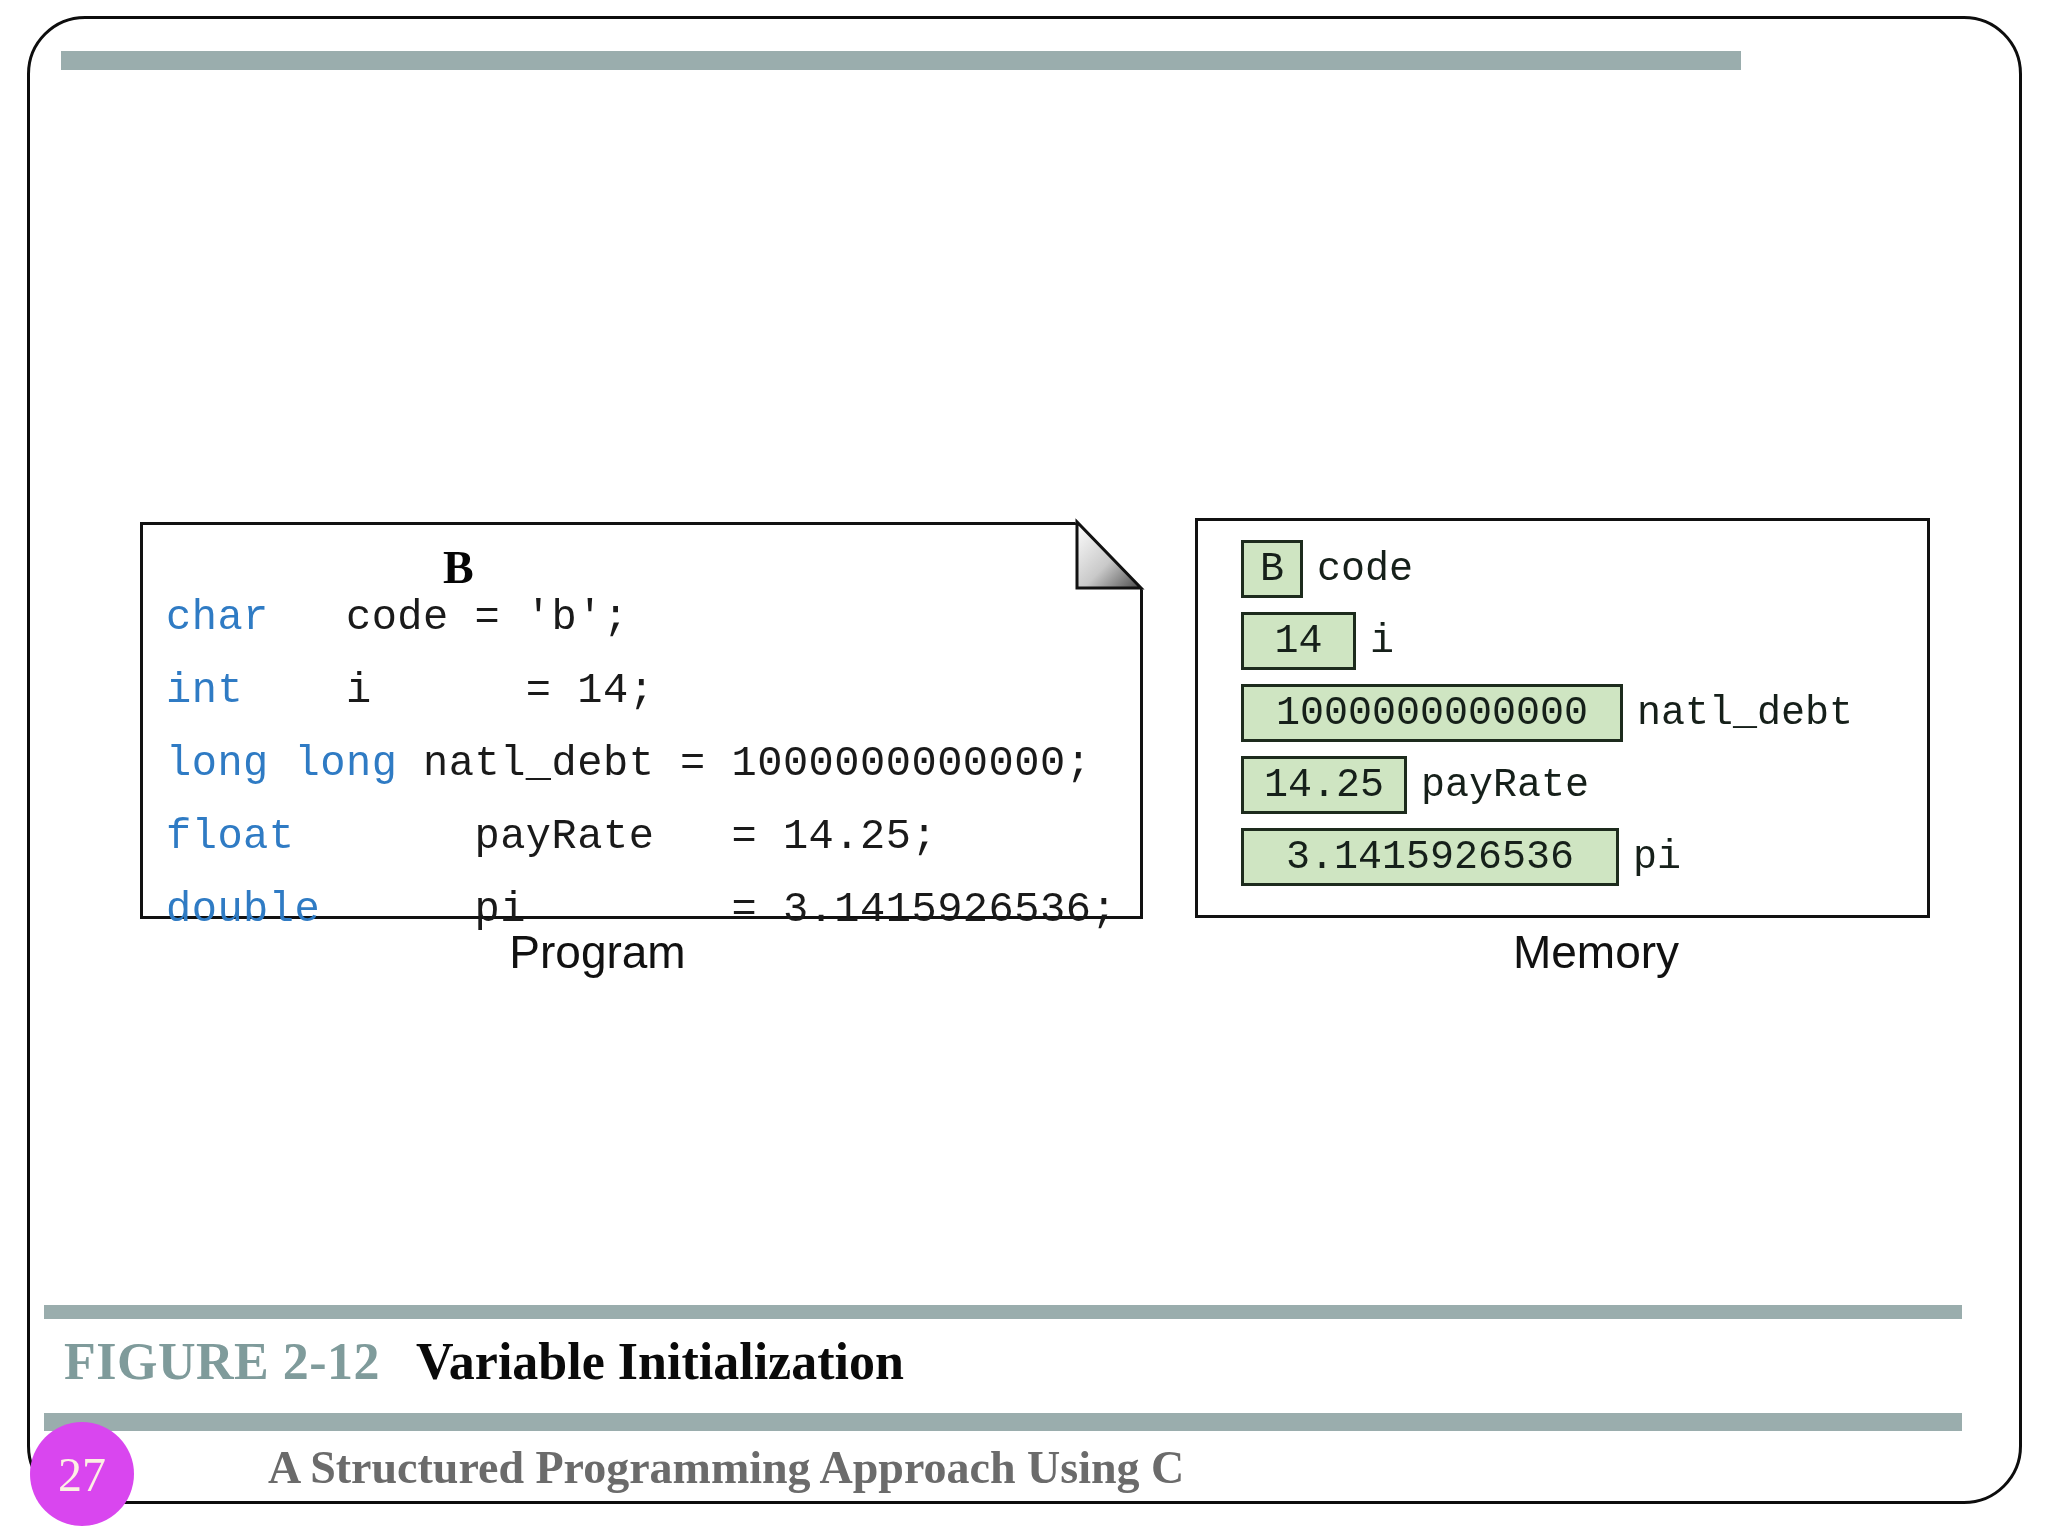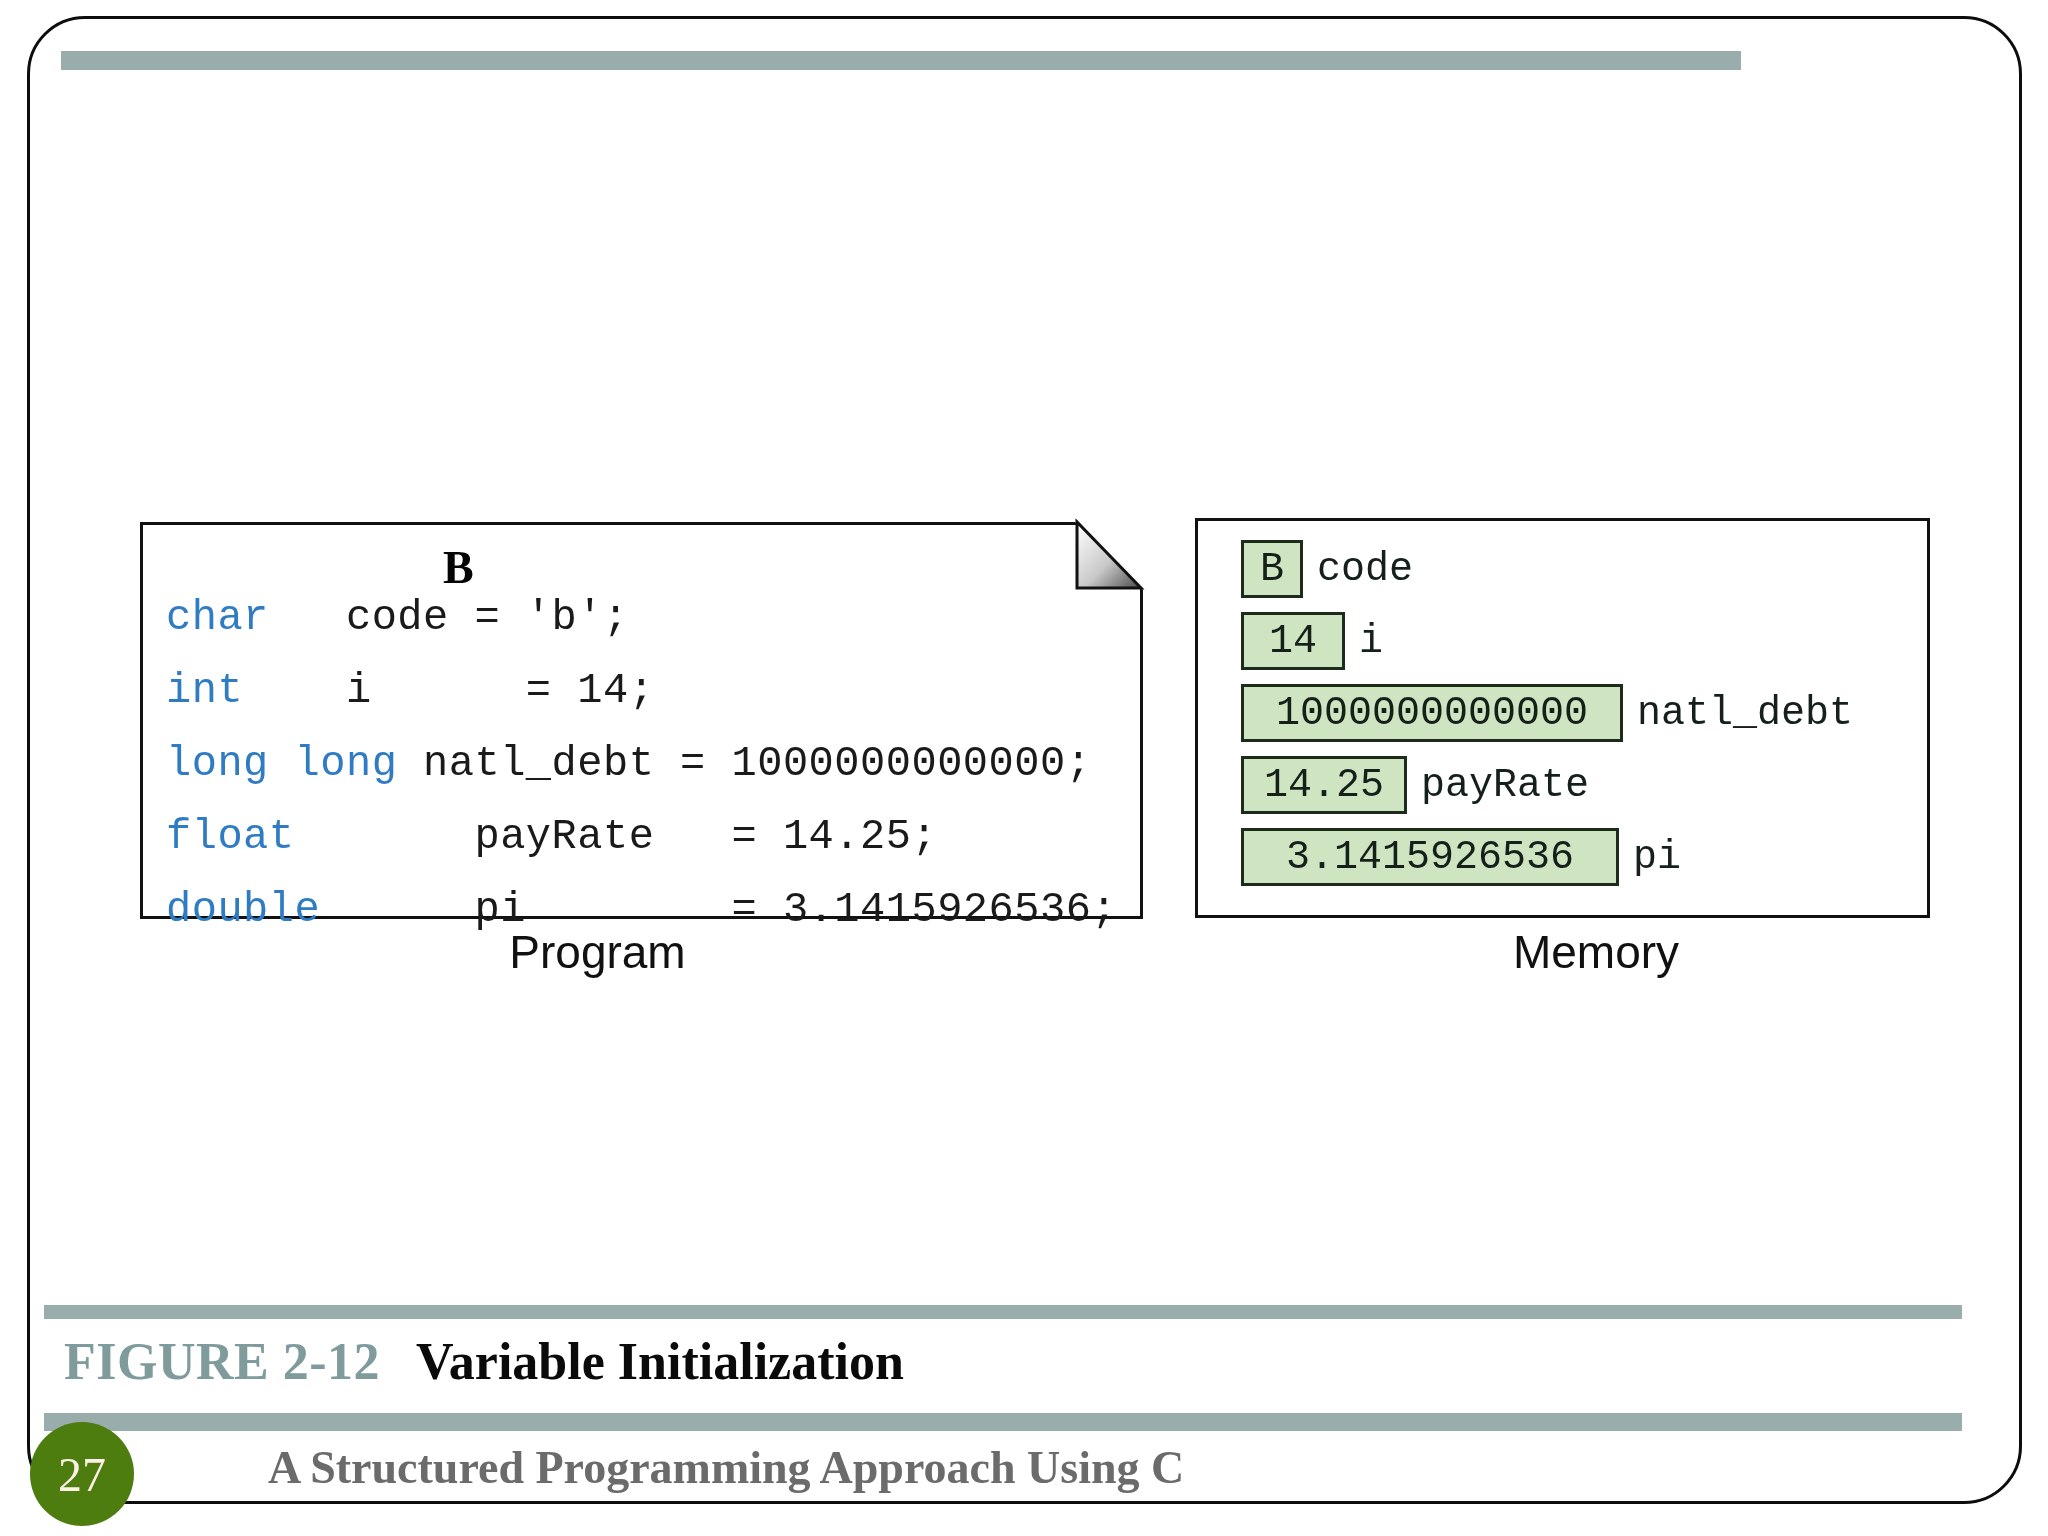--- a/index.html
+++ b/index.html
@@ -125,21 +125,21 @@
     padding: 0 10px;
   }
   .mem-label {
     font-family: Liberation Mono, monospace;
     font-size: 40px;
     color: #16201a;
     margin-left: 14px;
     white-space: pre;
   }
   .w-code  { width: 62px; }
-  .w-i     { width: 104px; }
+  .w-i     { width: 115px; }
   .w-debt  { width: 382px; }
   .w-pay   { width: 166px; }
   .w-pi    { width: 378px; }
 
   
   #figure-caption {
     position: absolute;
     left: 64px; top: 1332px;
     white-space: nowrap;
     font-family: "Liberation Serif", "DejaVu Serif", serif;
@@ -155,21 +155,21 @@
     font-size: 52px;
     color: #0a0a0a;
     margin-left: 36px;
   }
 
   #page-badge {
     position: absolute;
     left: 30px; top: 1422px;
     width: 104px; height: 104px;
     border-radius: 50%;
-    background: #4d7c0f;
+    background: #d946ef;
     display: flex;
     align-items: center;
     justify-content: center;
     color: #fdf0e4;
     font-family: "Liberation Serif", "DejaVu Serif", serif;
     font-size: 48px;
     font-weight: normal;
     z-index: 7;
   }
   #footer-title {

